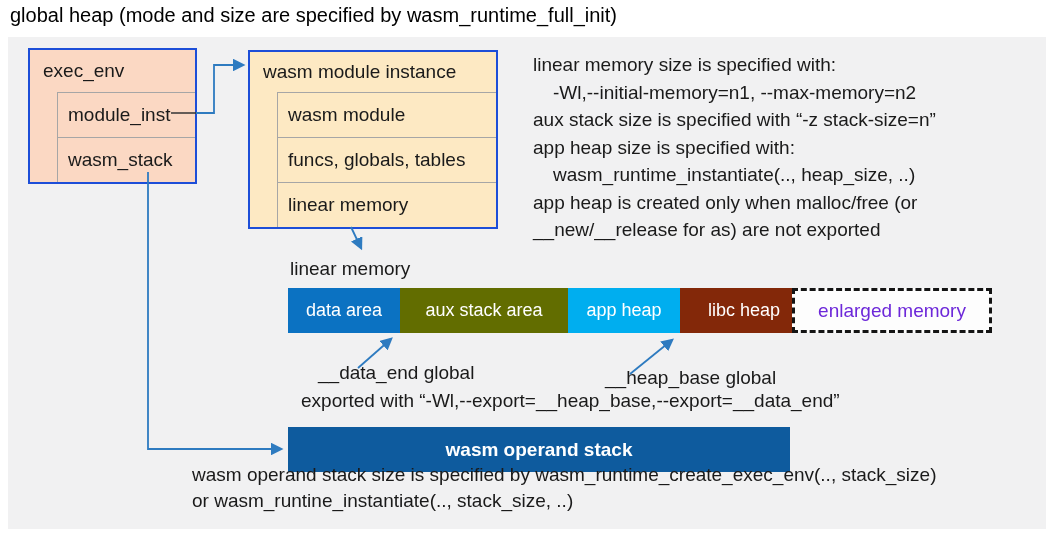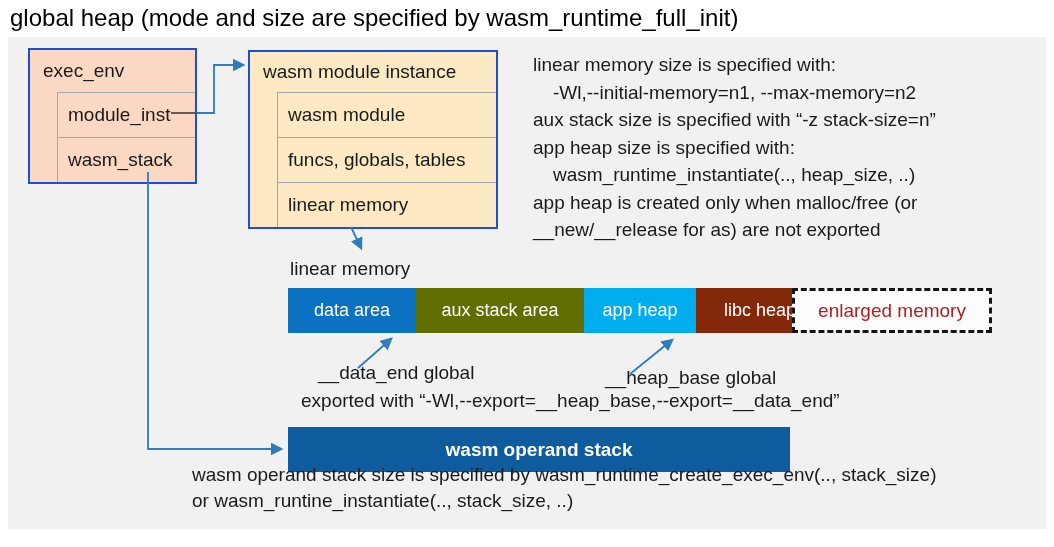--- a/index.html
+++ b/index.html
@@ -1,19 +1,19 @@
 <!DOCTYPE html>
 <html><head>
 <meta charset="utf-8">
 <style>
   html,body{margin:0;padding:0;background:#ffffff;}
   body{font-family:"Liberation Sans","DejaVu Sans",sans-serif;color:#1a1a1a;}
   .canvas{position:relative;width:1054px;height:547px;background:#ffffff;overflow:hidden;}
 
-  .title{position:absolute;left:10px;top:4px;font-size:24px;color:#000;white-space:nowrap;}
+  .title{position:absolute;left:10px;top:4px;font-size:20px;color:#000;white-space:nowrap;}
 
   .panel{position:absolute;left:8px;top:37px;width:1038px;height:492px;background:#F1F1F2;}
 
   .struct-box{position:absolute;border:2px solid #1d4ed8;box-sizing:border-box;}
   .struct-header{display:flex;align-items:center;padding-left:13px;font-size:19px;white-space:nowrap;}
   .struct-rows{margin-left:27px;border-left:1px solid #A6A6A6;}
   .struct-row{box-sizing:border-box;height:45px;border-top:1px solid #A6A6A6;display:flex;align-items:center;padding-left:10px;font-size:19px;white-space:nowrap;}
 
   #exec-box{left:28px;top:48px;width:169px;}
   #exec-box .struct-header{height:42px;}
@@ -21,21 +21,21 @@
   #mi-box .struct-header{height:40px;}
 
   .notes{position:absolute;left:533px;top:51px;font-size:19px;line-height:27.5px;}
   .notes div{white-space:nowrap;}
   .notes .indent{padding-left:20px;}
 
   .lm-label{position:absolute;left:290px;top:258px;font-size:19px;}
 
   .membar{position:absolute;left:288px;top:288px;height:45px;display:flex;}
   .seg{display:flex;align-items:center;justify-content:center;color:#ffffff;font-size:18px;white-space:nowrap;}
-  .seg.w1{width:128px}.seg.w2{width:168px}.seg.w3{width:112px}.seg.w4{width:128px}
+  .seg.w1{width:112px}.seg.w2{width:168px}.seg.w3{width:112px}.seg.w4{width:128px}
 
   .enlarged{position:absolute;left:792px;top:288px;width:200px;height:45px;box-sizing:border-box;
     border:3px dashed;background:#FDFDFD;display:flex;align-items:center;justify-content:center;
     font-size:19px;white-space:nowrap;}
 
   .ann{position:absolute;font-size:19px;white-space:nowrap;}
   #ann-dataend{left:318px;top:362px;}
   #ann-heapbase{left:605px;top:367px;}
   #ann-export{left:301px;top:390px;}
 
@@ -85,21 +85,21 @@
 
   <div class="lm-label">linear memory</div>
 
   <div class="membar">
     <div class="seg w1" style="background: rgb(11, 114, 194);">data area</div>
     <div class="seg w2" style="background: rgb(98, 109, 0);">aux stack area</div>
     <div class="seg w3" style="background: rgb(0, 174, 239);">app heap</div>
     <div class="seg w4" style="background: rgb(131, 40, 9);">libc heap</div>
   </div>
 
-  <div class="enlarged" style="color: #b91c1c; border-color: rgb(20, 20, 20);">enlarged memory</div>
+  <div class="enlarged" style="color: #6d28d9; border-color: rgb(20, 20, 20);">enlarged memory</div>
 
   <div class="ann" id="ann-dataend">__data_end global</div>
   <div class="ann" id="ann-heapbase">__heap_base global</div>
   <div class="ann" id="ann-export">exported with “-Wl,--export=__heap_base,--export=__data_end”</div>
 
   <div class="opstack" style="background: rgb(14, 91, 158); font-weight: bold;">wasm operand stack</div>
 
   <div class="footer">
     <div>wasm operand stack size is specified by wasm_runtime_create_exec_env(.., stack_size)</div>
     <div>or wasm_runtine_instantiate(.., stack_size, ..)</div>

